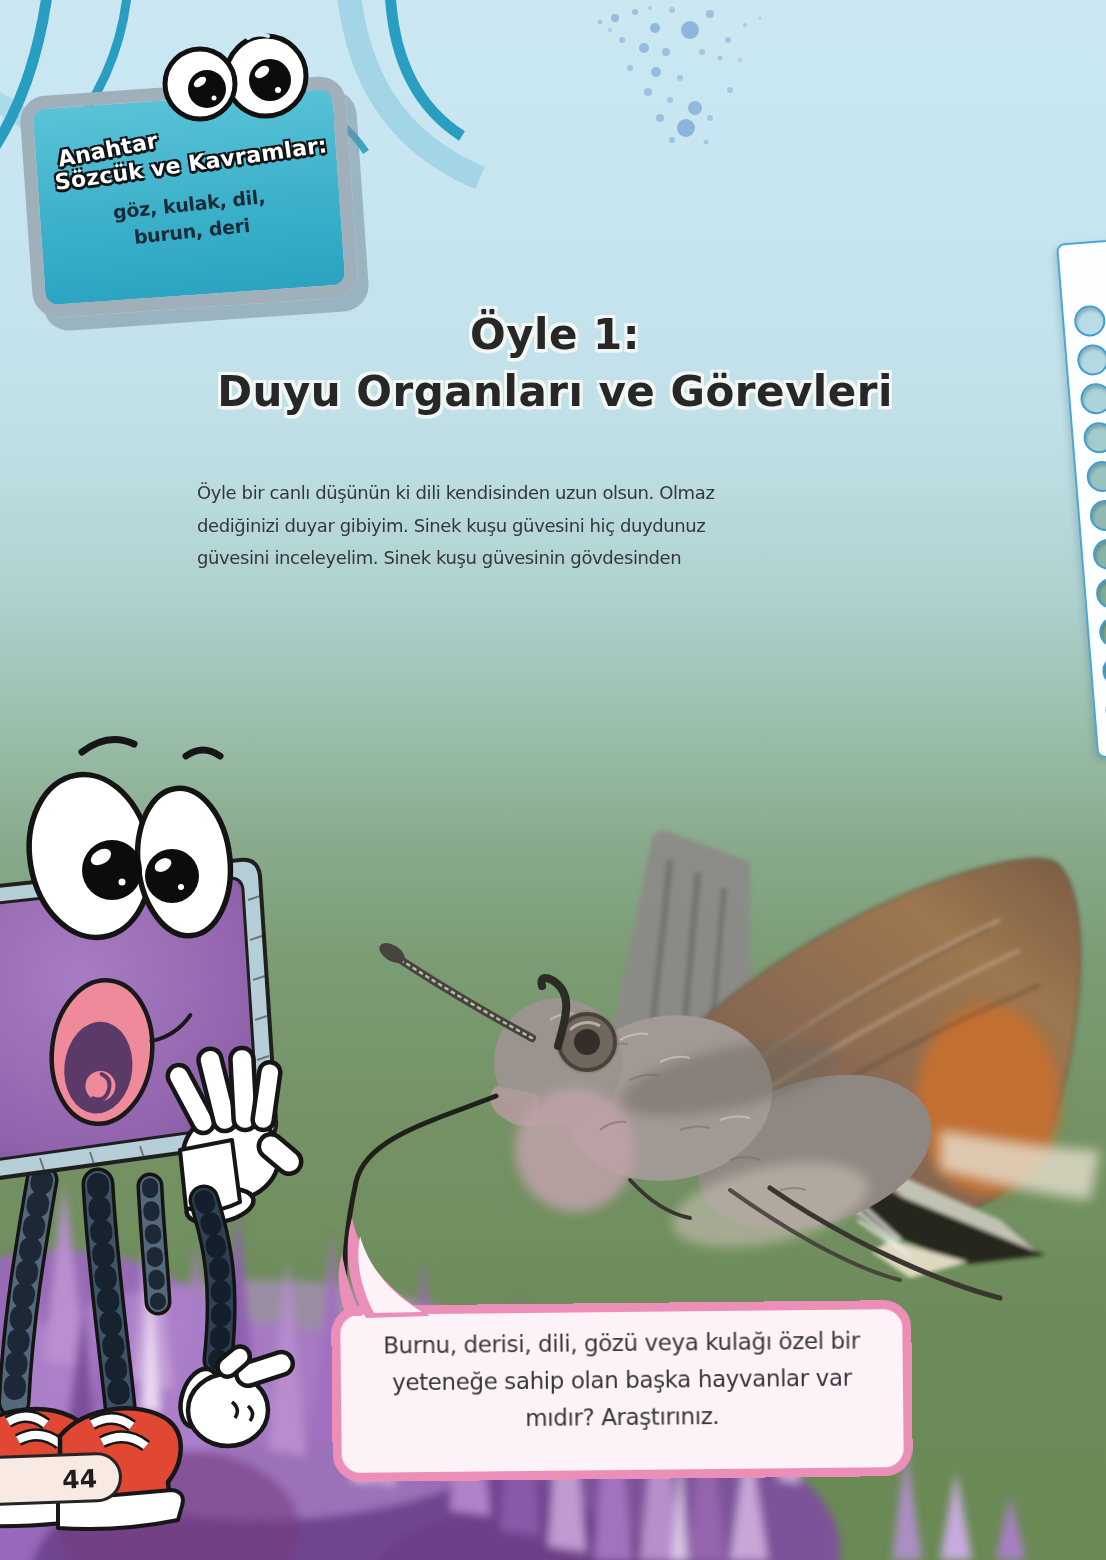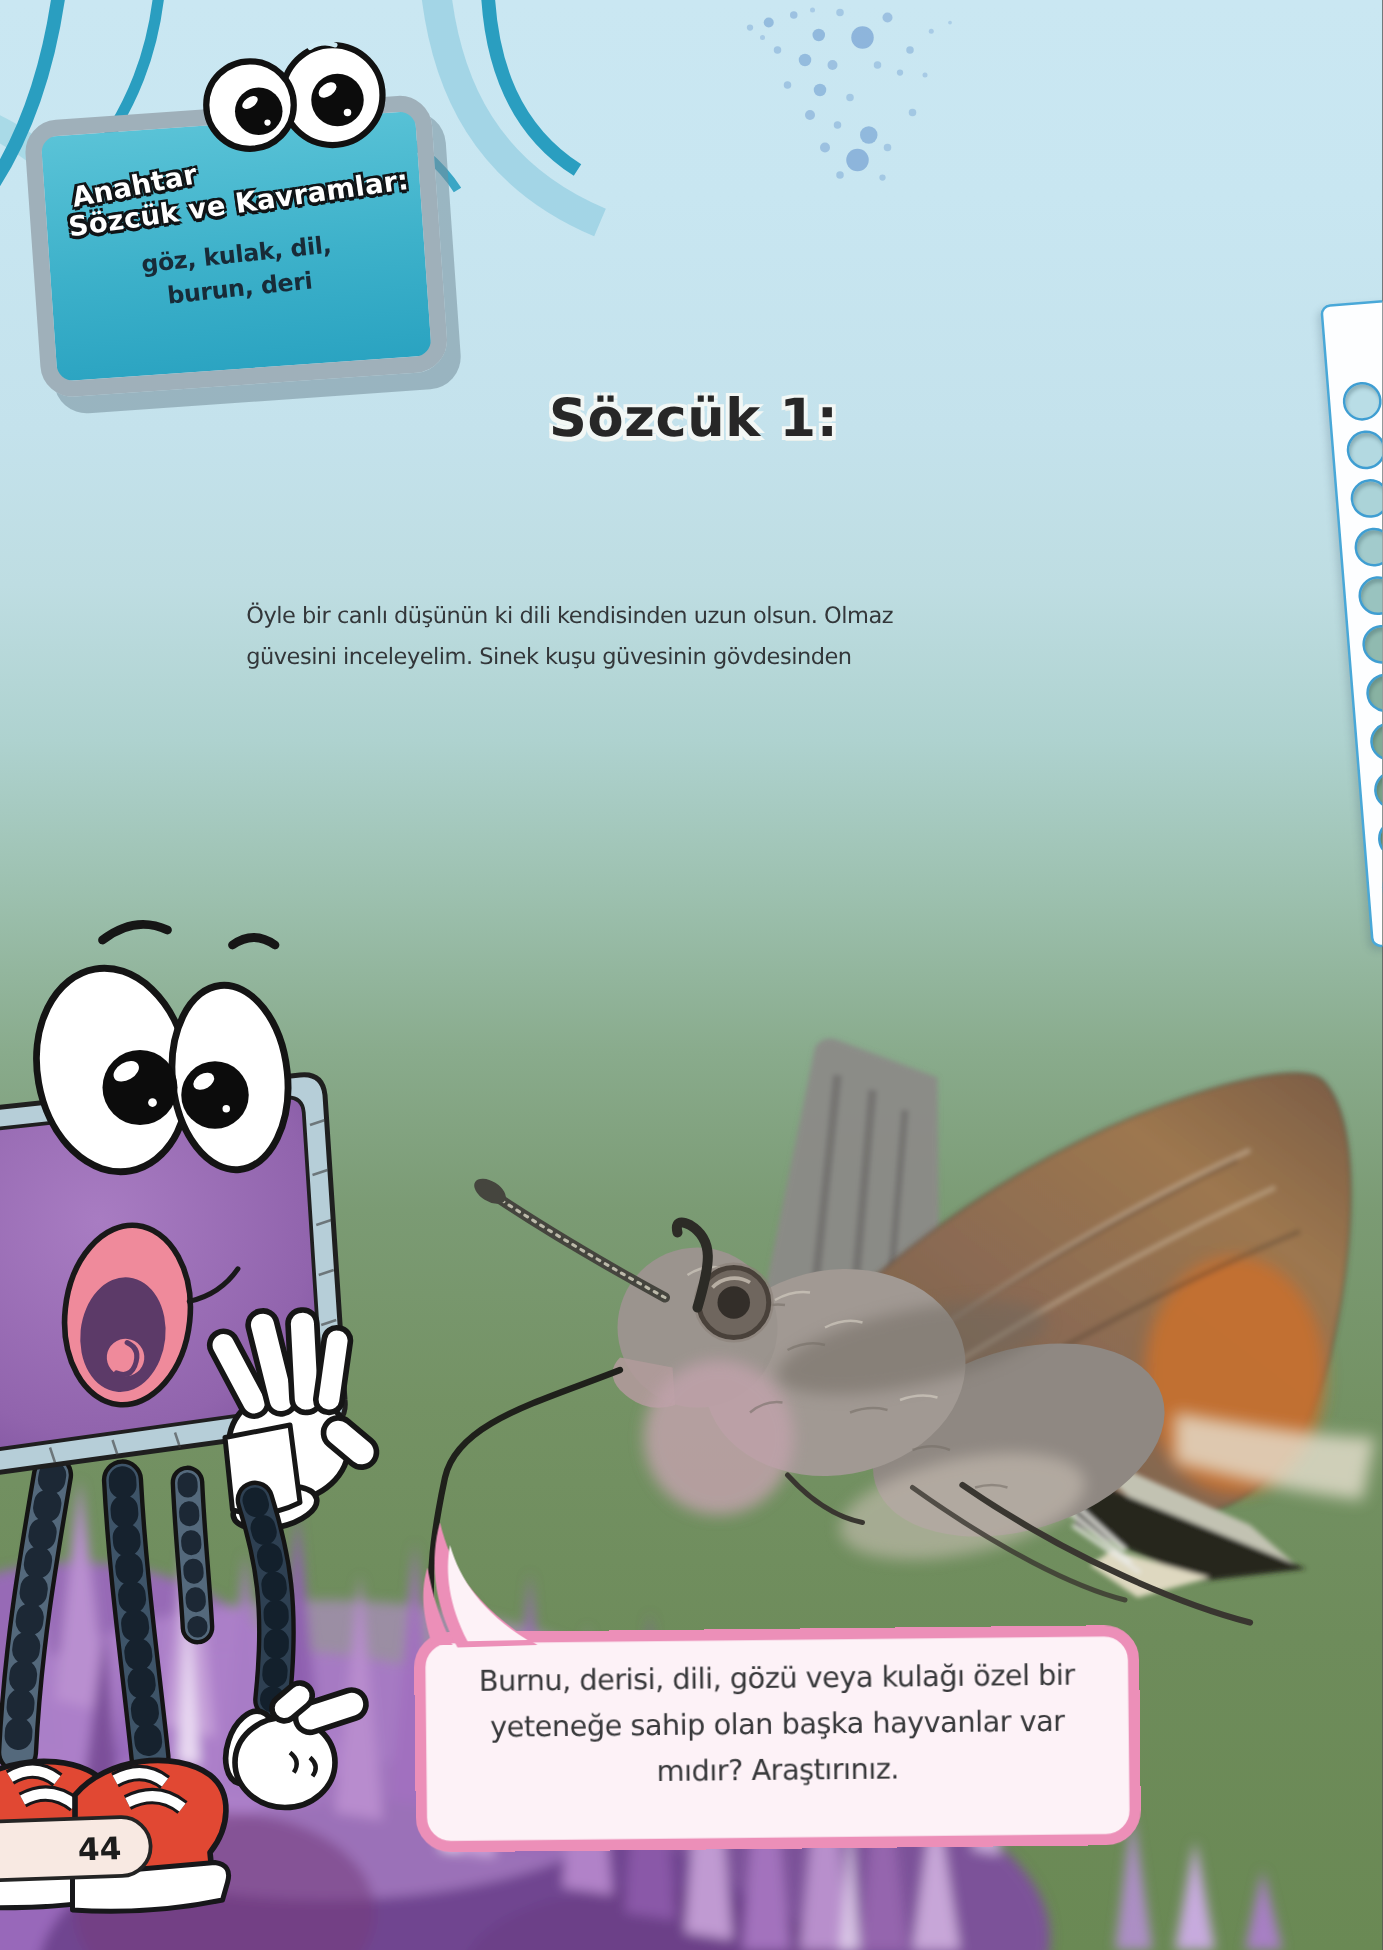--- a/index.html
+++ b/index.html
@@ -133,25 +133,27 @@
     <circle cx="124" cy="60" r="21" fill="#0c0c0c"></circle>
     <ellipse cx="116" cy="52" rx="8" ry="5" fill="#fff" transform="rotate(-35 116 52)"></ellipse>
     <circle cx="132" cy="70" r="3" fill="#fff"></circle>
     <circle cx="54" cy="64" r="35" fill="#fff" stroke="#111" stroke-width="5"></circle>
     <circle cx="61" cy="69" r="19" fill="#0c0c0c"></circle>
     <ellipse cx="54" cy="62" rx="7" ry="4" fill="#fff" transform="rotate(-35 54 62)"></ellipse>
     <circle cx="68" cy="78" r="2.5" fill="#fff"></circle>
   </svg>
 
   <div id="chapTitle" class="abs">
-    <div class="t">Sözcük 1:</div>
+    <div class="t">Öyle 1:</div>
+    <div class="t">Duyu Organları ve Görevleri</div>
   </div>
 
   <div id="bodyPara" class="abs">
     <div>Öyle bir canlı düşünün ki dili kendisinden uzun olsun. Olmaz</div>
+    <div>dediğinizi duyar gibiyim. Sinek kuşu güvesini hiç duydunuz</div>
     <div>güvesini inceleyelim. Sinek kuşu güvesinin gövdesinden</div>
   </div>
 
   <svg class="abs svglayer" style="left:0;top:1150px;z-index:2;" width="1106" height="410" viewBox="0 0 1106 410">
     <defs>
         <filter id="fblur" x="-20%" y="-20%" width="140%" height="140%">
           <feGaussianBlur stdDeviation="4.5"></feGaussianBlur>
         </filter>
       </defs>
     <g filter="url(#fblur)">

